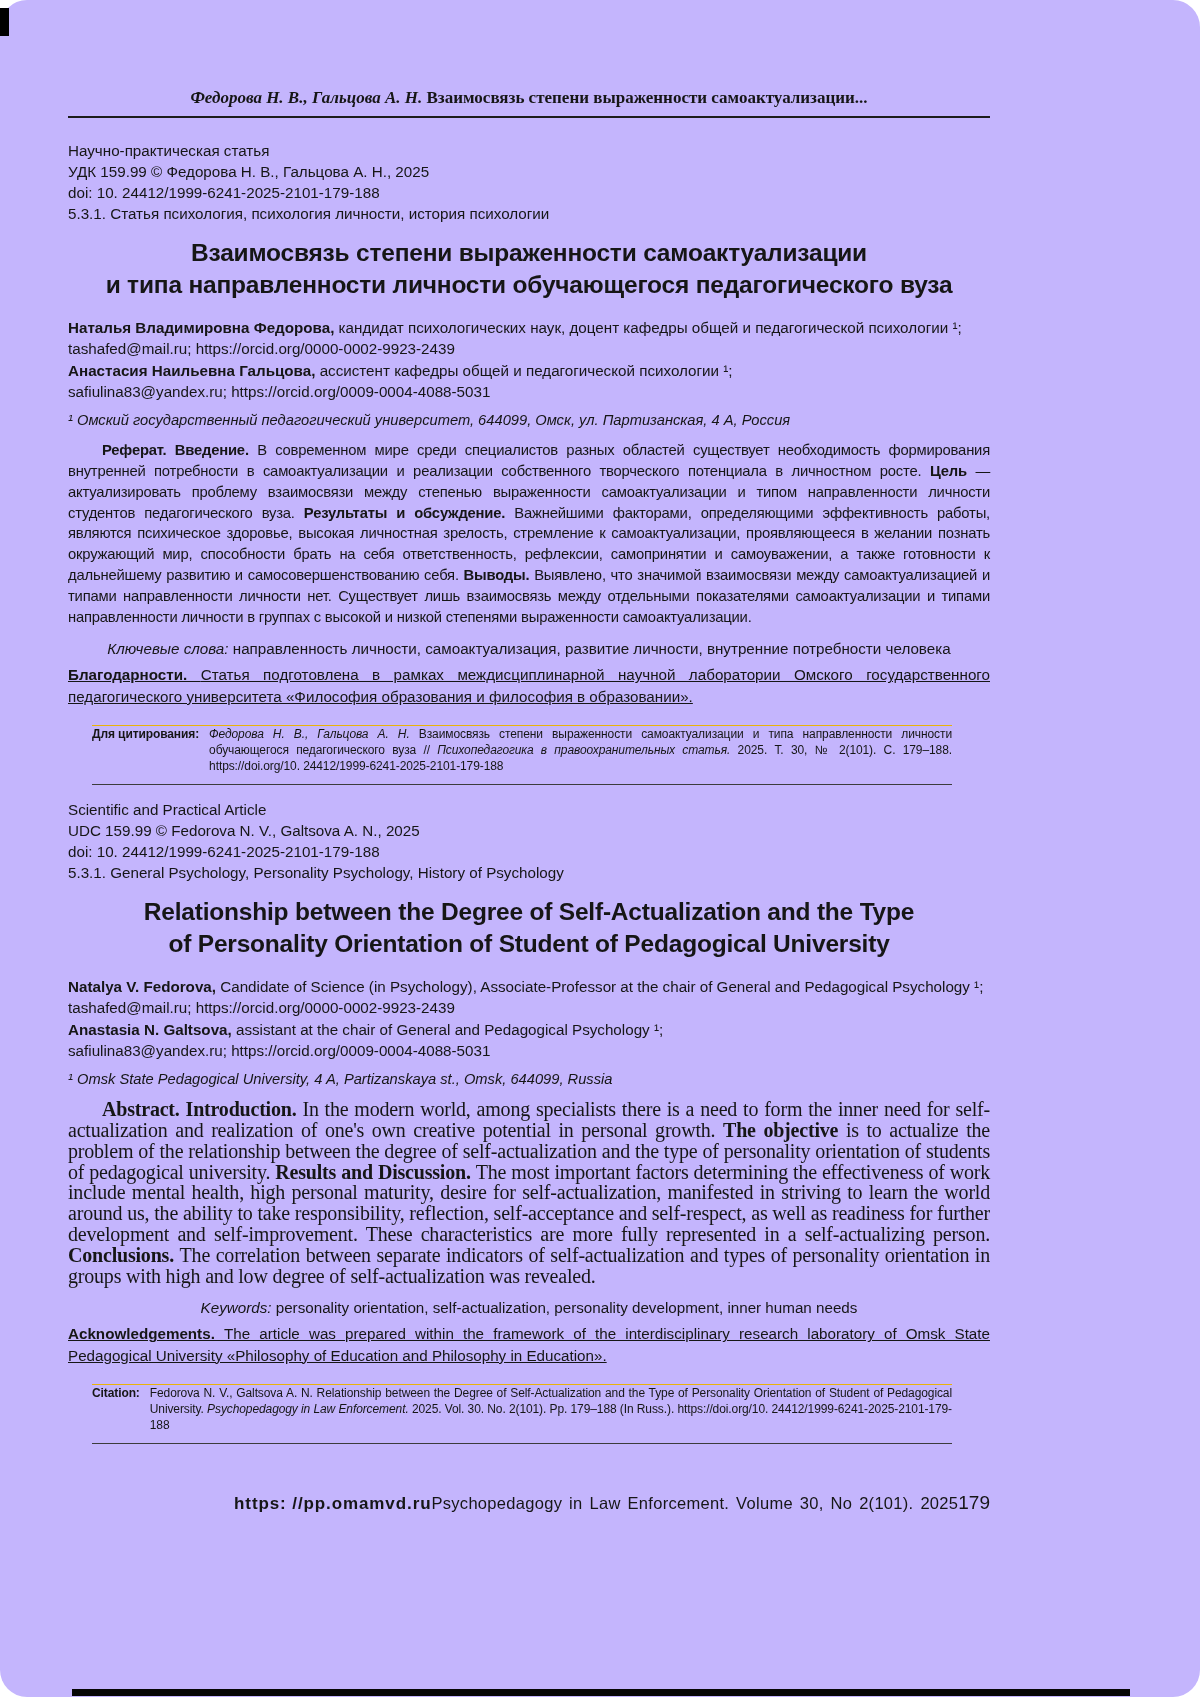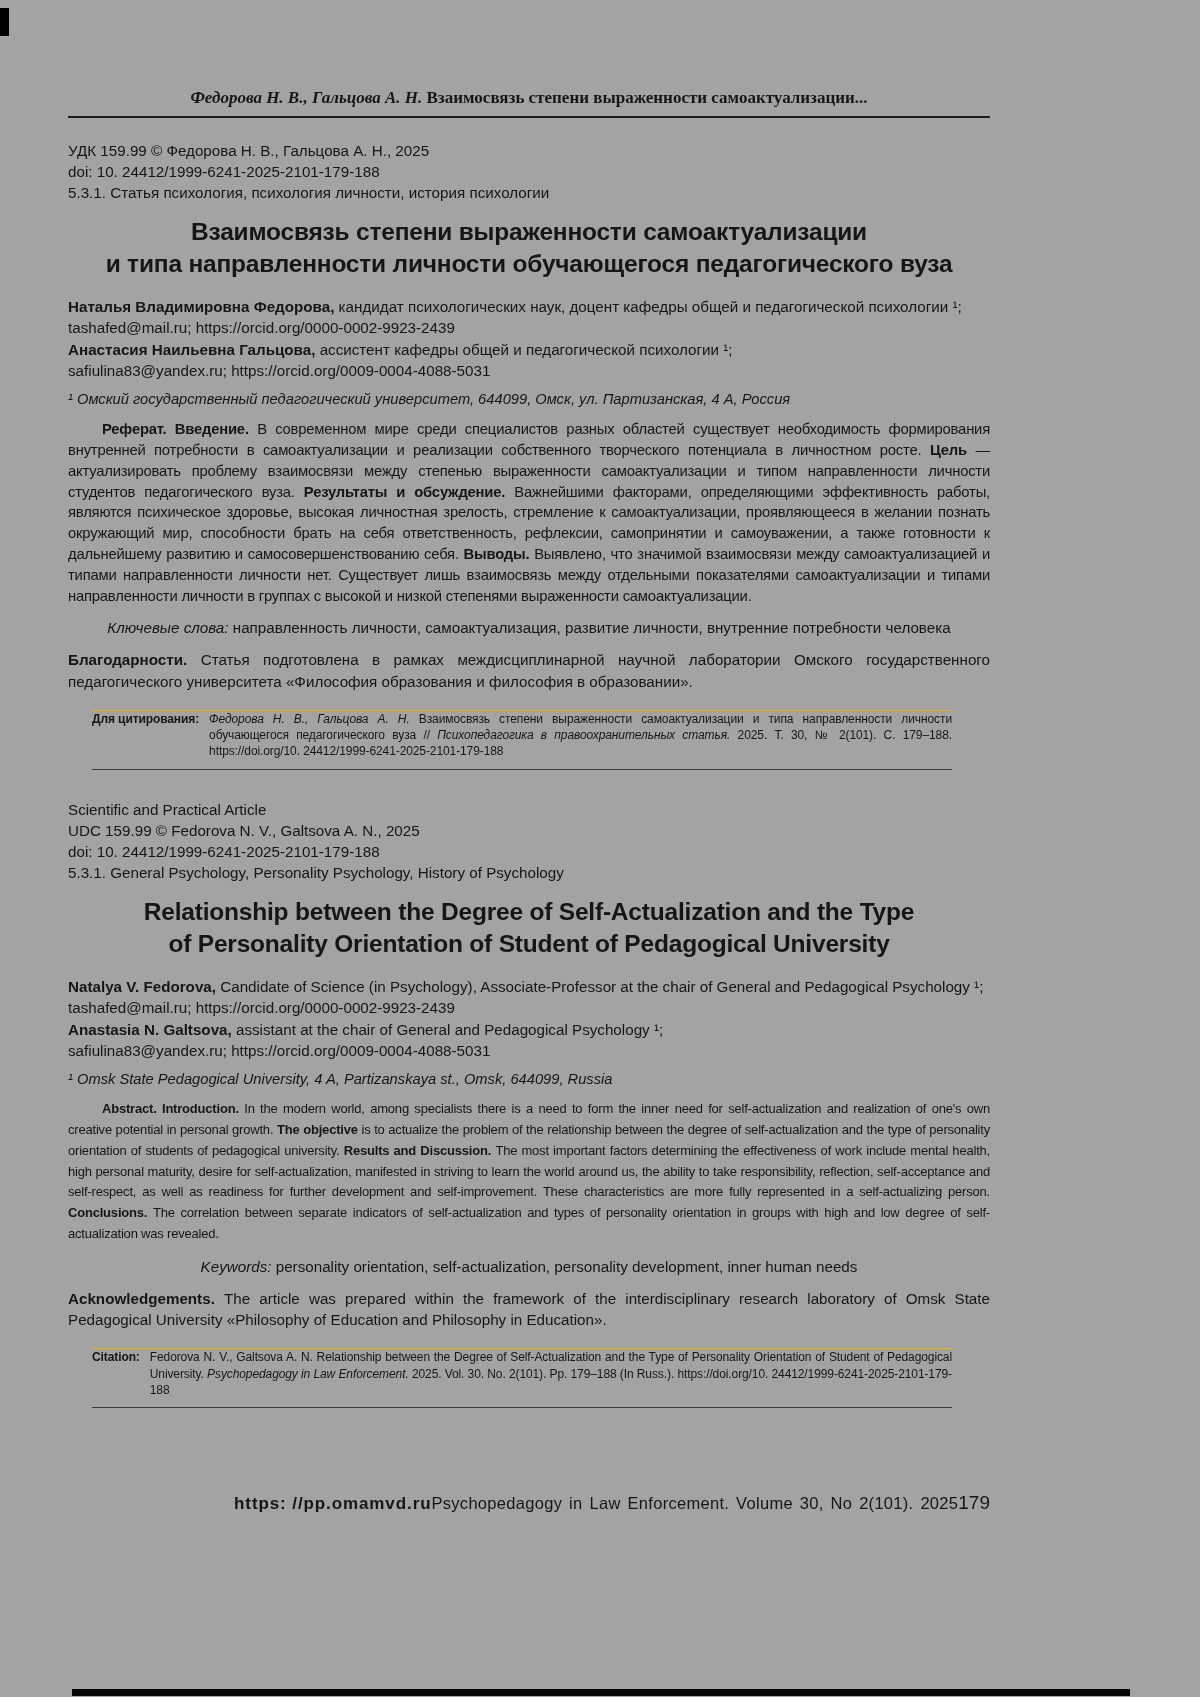--- a/index.html
+++ b/index.html
@@ -2,21 +2,21 @@
 <html><head>
 <meta charset="utf-8">
 <style>
   * { margin:0; padding:0; box-sizing:border-box; }
   html, body { background:#ffffff; }
   body {
     width:1200px; height:1697px; position:relative; overflow:hidden;
     font-family:"Liberation Sans","DejaVu Sans",sans-serif;
     color:#161616;
   }
-  .page { position:absolute; inset:0; background:#a3a3a3; }
+  .page { position:absolute; inset:0; background:#c4b5fd;border-radius:27px; }
 
   .b { font-weight:bold; }
   .i { font-style:italic; }
 
   .artifact-top { position:absolute; left:0; top:8px; width:9px; height:28px; background:#000; }
   .artifact-bottom { position:absolute; left:72px; width:1058px; bottom:1px; height:7px; background:#060606; }
 
   .running-head {
     position:absolute; left:68px; right:210px; top:88px;
     text-align:center; font-family:"Liberation Serif","DejaVu Serif",serif;
@@ -37,25 +37,25 @@
   .authors { margin-top:16px; }
   .author-line { line-height:21.3px; }
 
   .affiliation { margin-top:8px; font-style:italic; font-size:14.7px; line-height:21px; }
 
   .abstract {
     margin-top:9px; text-align:justify; text-indent:34px;
     line-height:20.8px; letter-spacing:-0.2px;
   }
   .ru-section .abstract { font-size:14.8px; }
-  .en-section .abstract { font-size:13px; }
+  .en-section .abstract { font-size:20px;font-family:Liberation Serif, serif; }
 
   .keywords { margin-top:11px; text-align:center; line-height:21px; }
 
-  .acknowledgements { margin-top:11px; text-align:justify; line-height:21.3px; }
+  .acknowledgements { margin-top:5px; text-align:justify; line-height:21.3px;text-decoration:underline; }
 
   .citation-block {
     margin:18px 38px 0 24px;
     border-top:1px solid #eab308; border-bottom:1px solid #3c3c3c;
     padding:0 0 9px;
     display:flex; gap:10px; align-items:flex-start;
     font-size:12px; line-height:16.2px; letter-spacing:-0.1px;
   }
   .citation-label { font-weight:bold; white-space:nowrap; flex:none; }
   .citation-text { text-align:justify; flex:1; }
@@ -75,20 +75,21 @@
 
   <div class="artifact-top"></div>
 
   <div class="running-head">
     <span class="rh-authors">Федорова Н. В., Гальцова А. Н.</span><span class="rh-title"> Взаимосвязь степени выраженности самоактуализации...</span>
   </div>
   <div class="head-rule"></div>
 
   <section class="section ru-section">
     <div class="meta">
+      <div class="meta-line">Научно-практическая статья</div>
       <div class="meta-line">УДК 159.99 © Федорова Н. В., Гальцова А. Н., 2025</div>
       <div class="meta-line">doi: 10. 24412/1999-6241-2025-2101-179-188</div>
       <div class="meta-line">5.3.1. Статья психология, психология личности, история психологии</div>
     </div>
 
     <h1 class="title">
       <span class="title-line">Взаимосвязь степени выраженности самоактуализации</span>
       <span class="title-line">и типа направленности личности обучающегося педагогического вуза</span>
     </h1>
 

